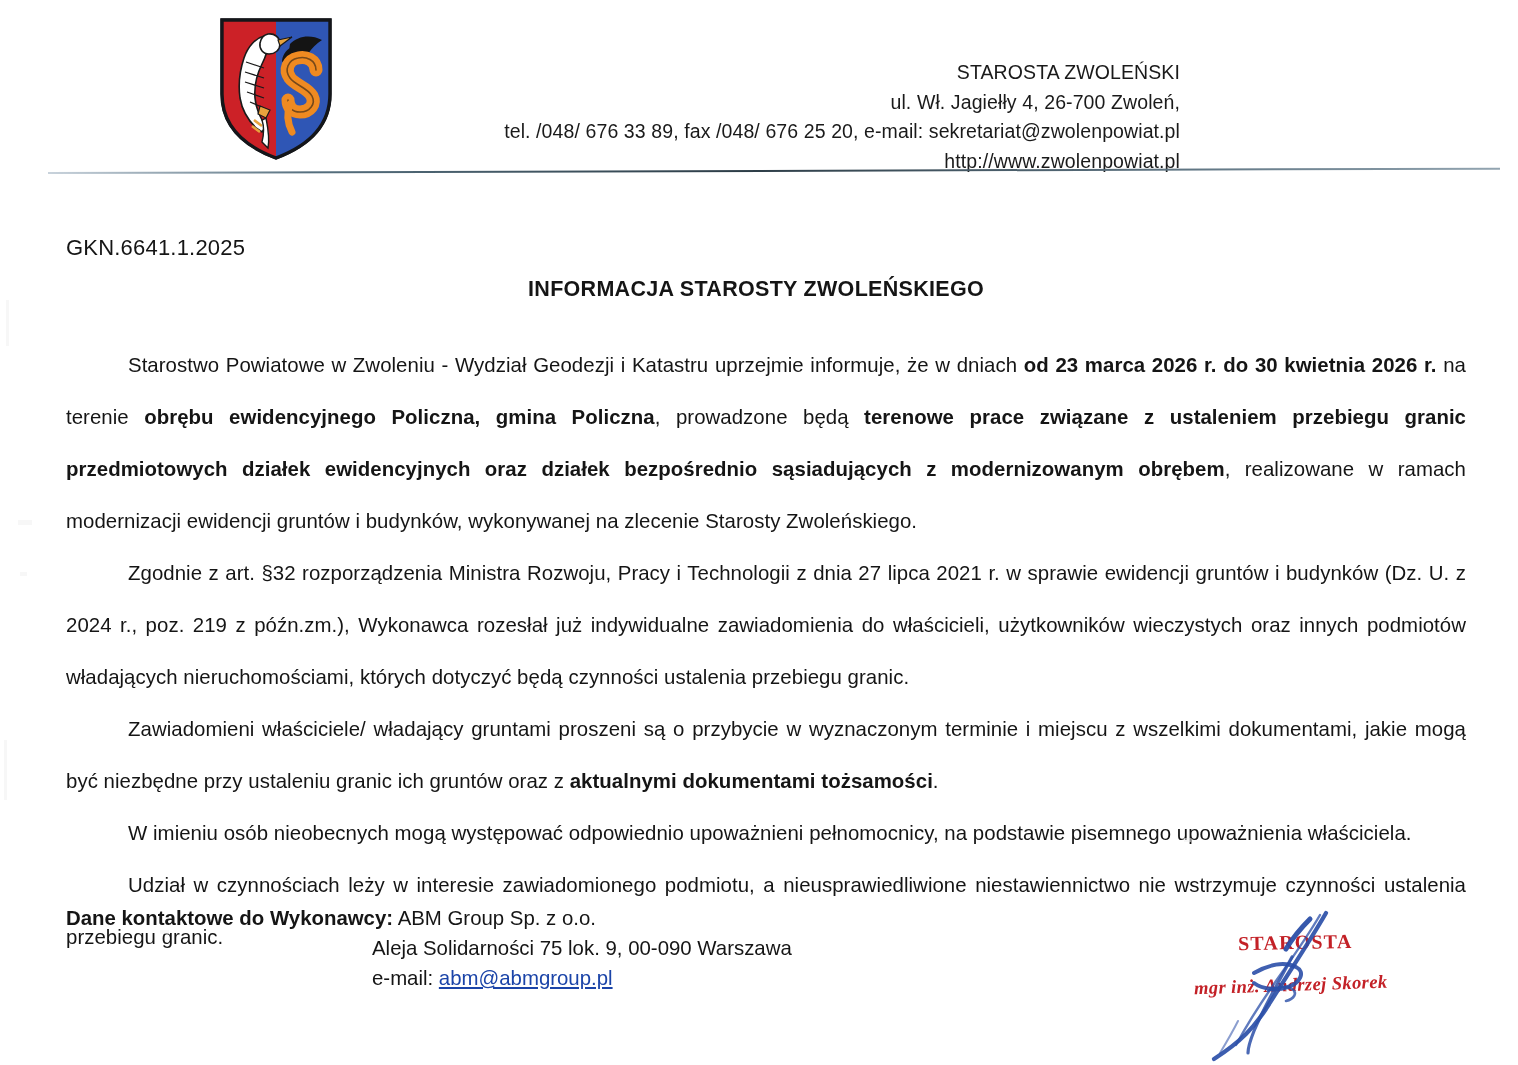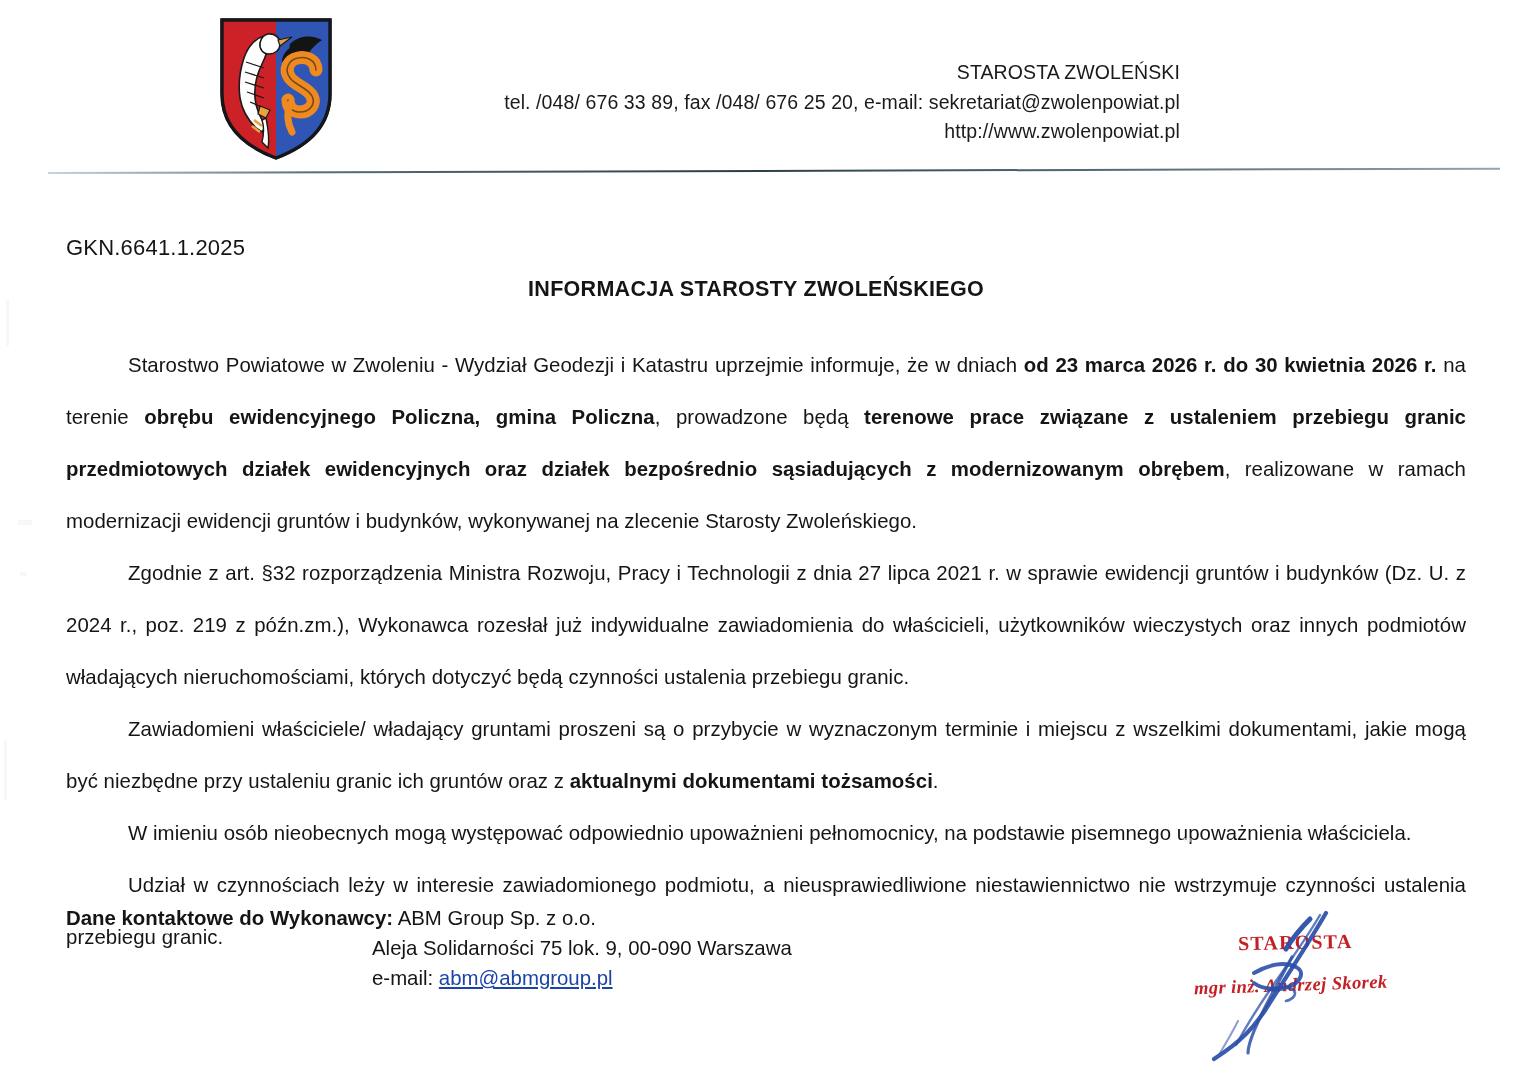--- a/index.html
+++ b/index.html
@@ -207,20 +207,21 @@
           <path d="M104 56 C104 46 94 42 86 44 C76 46 72 56 78 64 C83 71 96 74 100 82
                    C104 90 98 98 88 98 C80 98 76 93 76 86" fill="none" stroke="#141414" stroke-width="1.6" stroke-linecap="round" opacity="0.55"></path>
           <path d="M78 90 C74 100 76 110 80 118" fill="none" stroke="#ef8a21" stroke-width="7" stroke-linecap="round"></path>
         </g>
         <path d="M10 6 H118 V80 C118 112 96 132 64 144 C32 132 10 112 10 80 Z" fill="none" stroke="#14161a" stroke-width="3.4"></path>
       </svg>
     </div>
 
     <div class="header-text">
       <div>STAROSTA ZWOLEŃSKI</div>
+      <div>ul. Wł. Jagiełły 4, 26-700 Zwoleń,</div>
       <div>tel. /048/ 676 33 89, fax /048/ 676 25 20, e-mail: sekretariat@zwolenpowiat.pl</div>
       <div>http://www.zwolenpowiat.pl</div>
     </div>
 
     <div class="rule"></div>
   </div>
 
   <div class="ref-no">GKN.6641.1.2025</div>
   <div class="doc-title">INFORMACJA STAROSTY ZWOLEŃSKIEGO</div>
 

